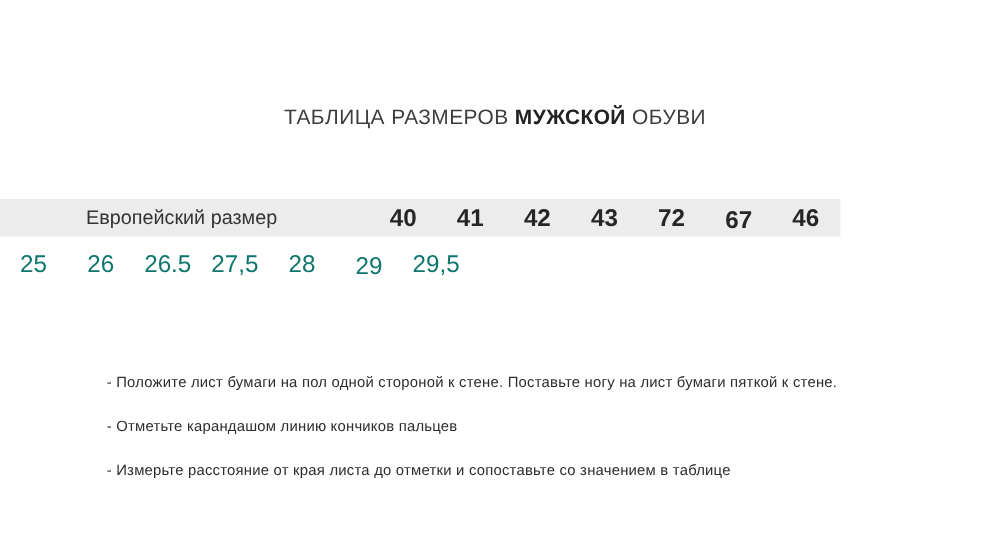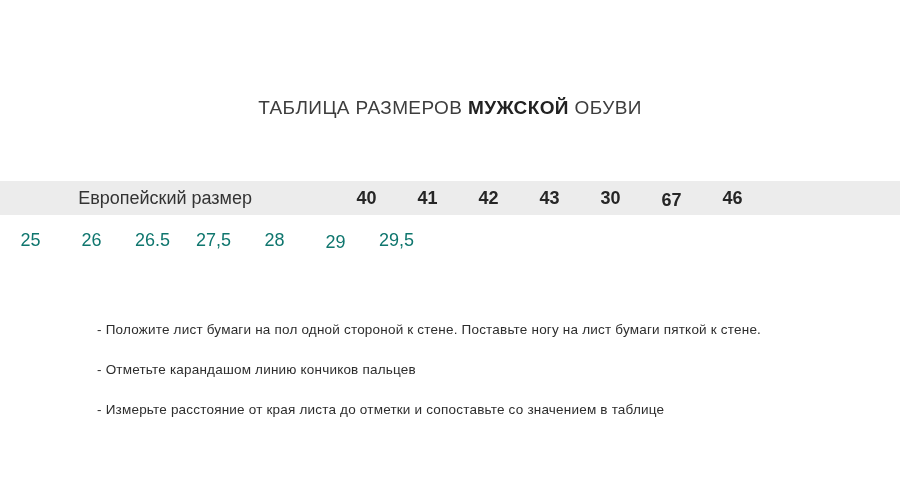--- a/index.html
+++ b/index.html
@@ -32,47 +32,47 @@
   .size-table {
     position: absolute;
     top: 181px;
     left: 0;
     width: 900px;
   }
   .trow {
     display: flex;
     align-items: center;
     height: 34px;
-    width: 900px;
+    width: 764px;
   }
   .trow-header { background: #ececec; }
   .trow-values { margin-top: 8px; }
 
   .cell { box-sizing: border-box; }
   .cell-label {
     width: 336px;
     padding-right: 84px;
     text-align: right;
     font-size: 18px;
     color: #333333;
     white-space: nowrap;
   }
   .cell-val {
     width: 61px;
     text-align: center;
-    font-size: 18px;
+    font-size: 22px;
   }
   .trow-header .cell-val { font-weight: 700; color: #262626; }
   .trow-values .cell-val { font-weight: 400; color: #0f766e; }
   .offset-down { transform: translateY(2px); }
 
   
   .instructions {
     position: absolute;
-    top: 322px;
+    top: 340px;
     left: 97px;
     margin: 0;
     padding: 0;
     list-style: none;
     font-size: 13.5px;
     line-height: 15px;
     color: #2d2d2d;
     letter-spacing: 0.2px;
   }
   .instructions li { margin: 0 0 25px 0; white-space: nowrap; }
@@ -87,21 +87,21 @@
   </h1>
 
   <section class="size-table">
 
     <div class="trow trow-header">
       <div class="cell cell-label">Европейский размер</div>
       <div class="cell cell-val">40</div>
       <div class="cell cell-val">41</div>
       <div class="cell cell-val">42</div>
       <div class="cell cell-val">43</div>
-      <div class="cell cell-val">30</div>
+      <div class="cell cell-val">72</div>
       <div class="cell cell-val offset-down">67</div>
       <div class="cell cell-val">46</div>
     </div>
 
     <div class="trow trow-values">
       <div class="cell cell-val">25</div>
       <div class="cell cell-val">26</div>
       <div class="cell cell-val">26.5</div>
       <div class="cell cell-val">27,5</div>
       <div class="cell cell-val">28</div>

